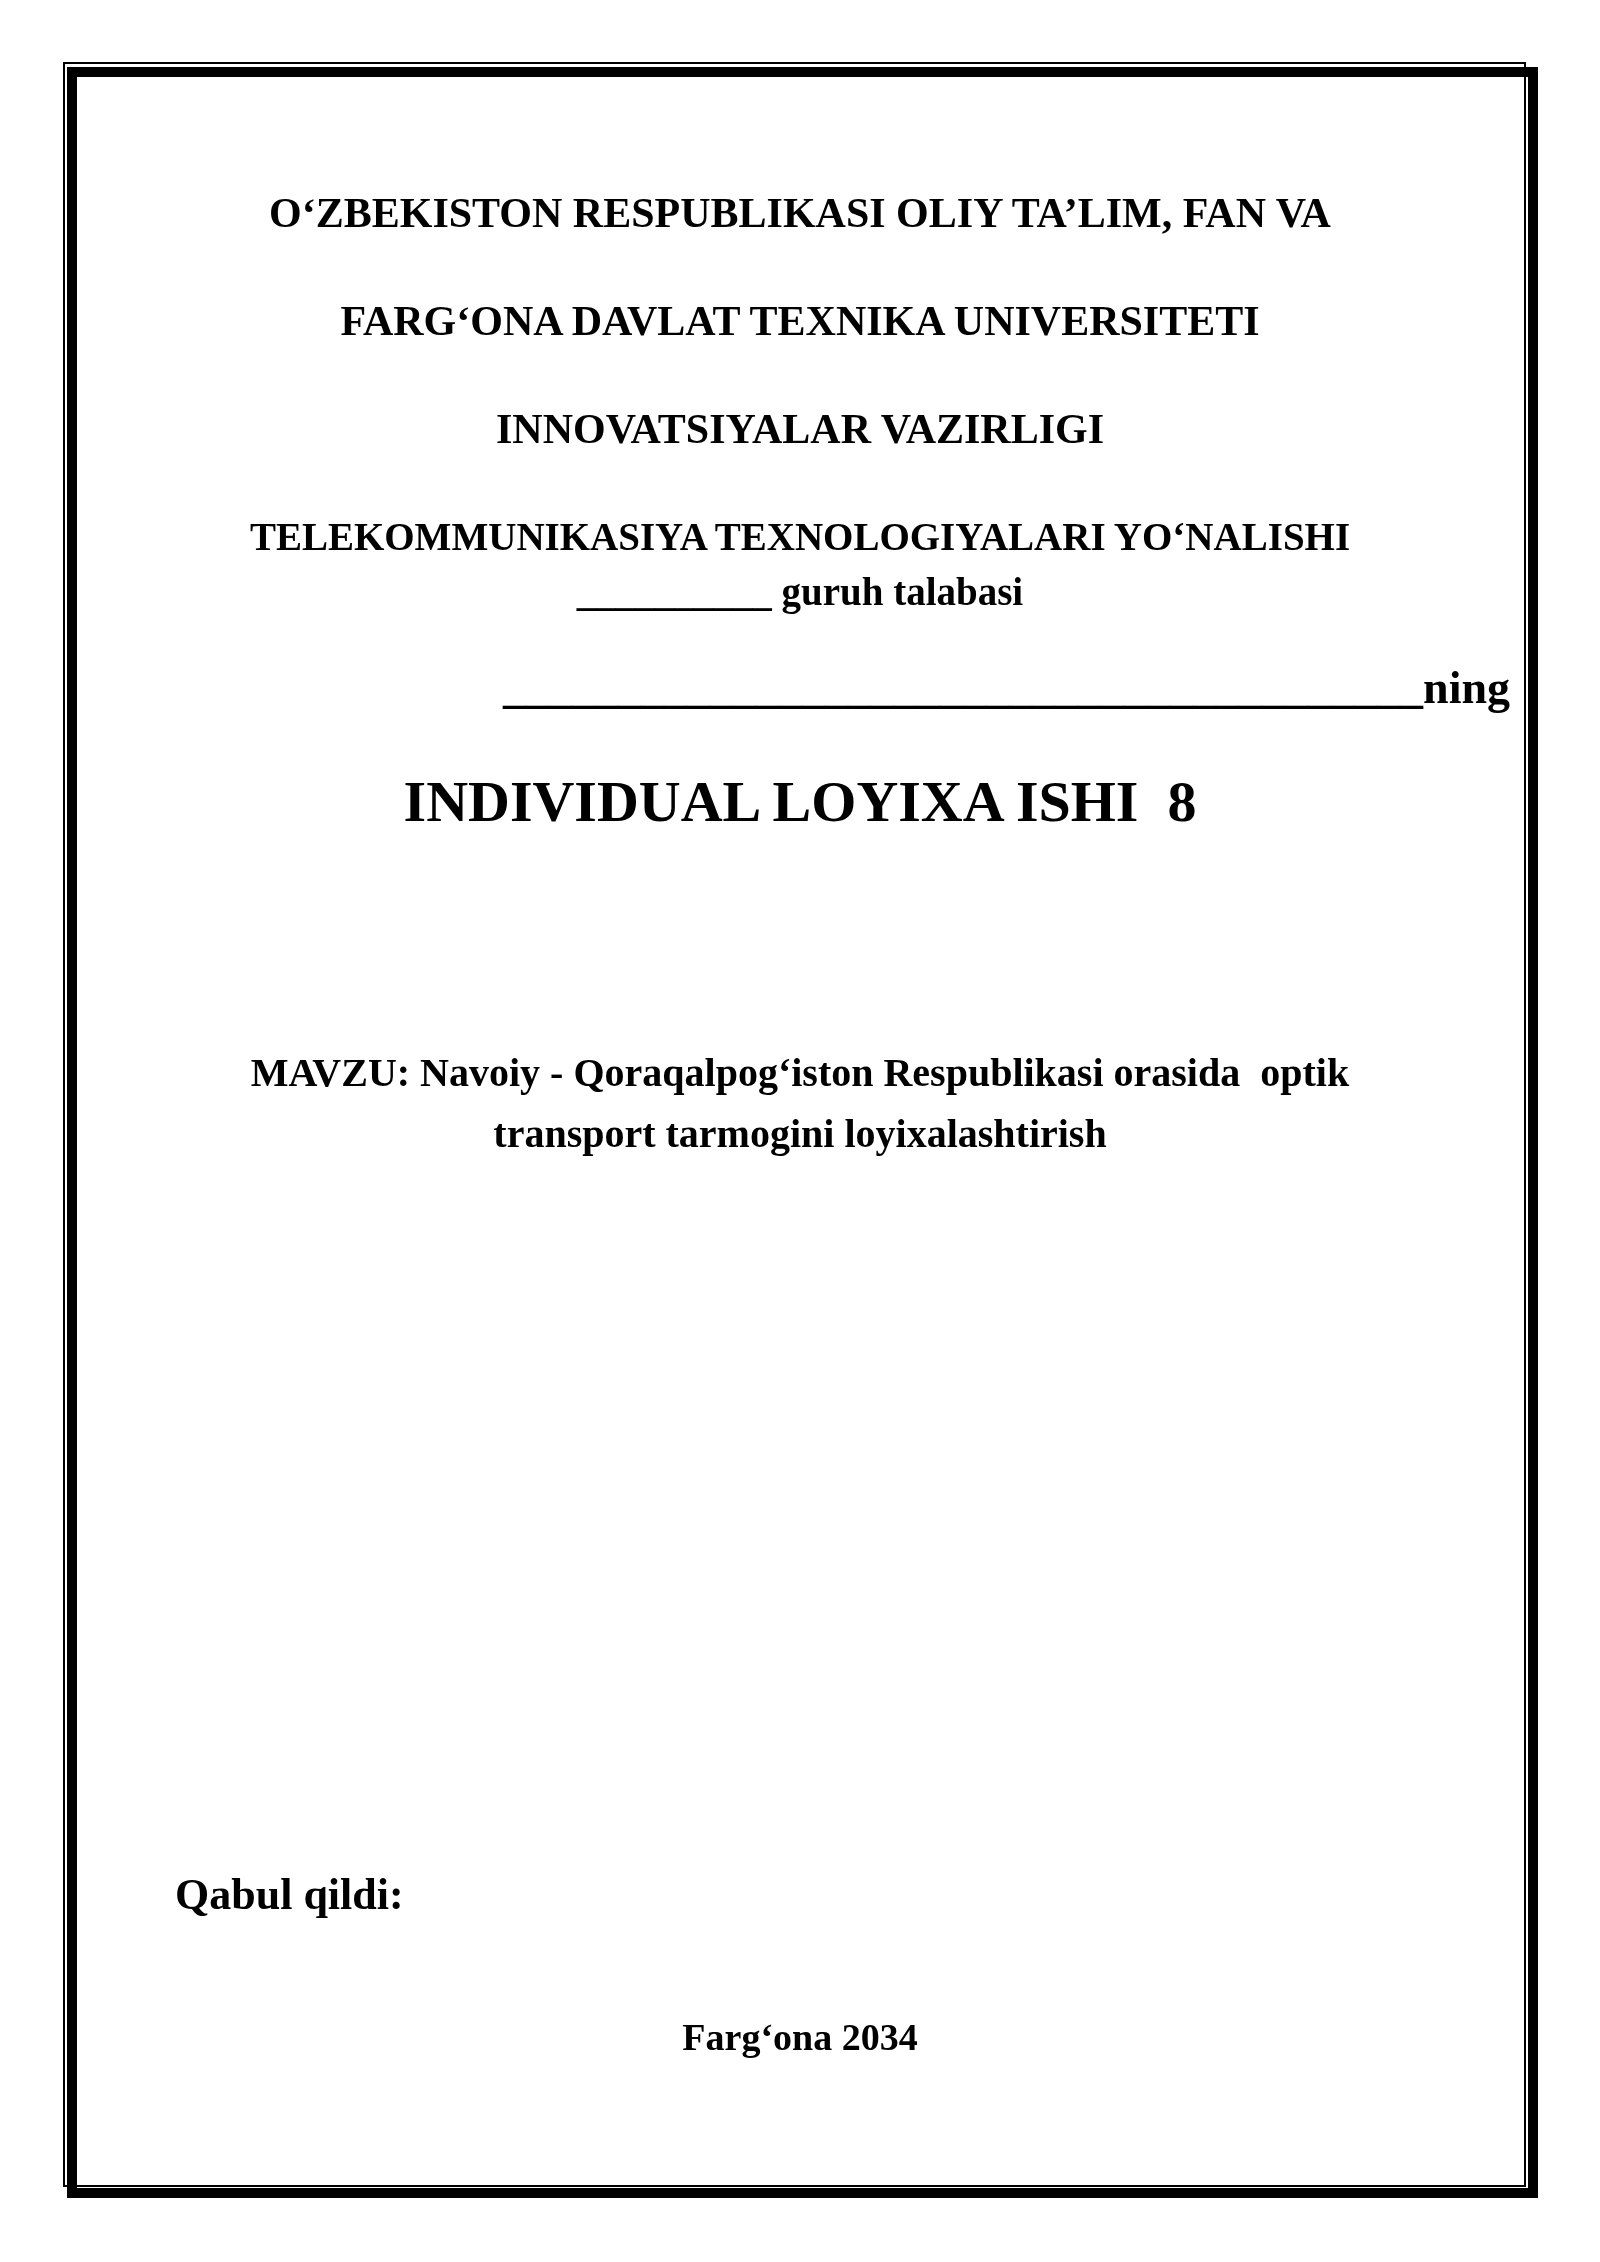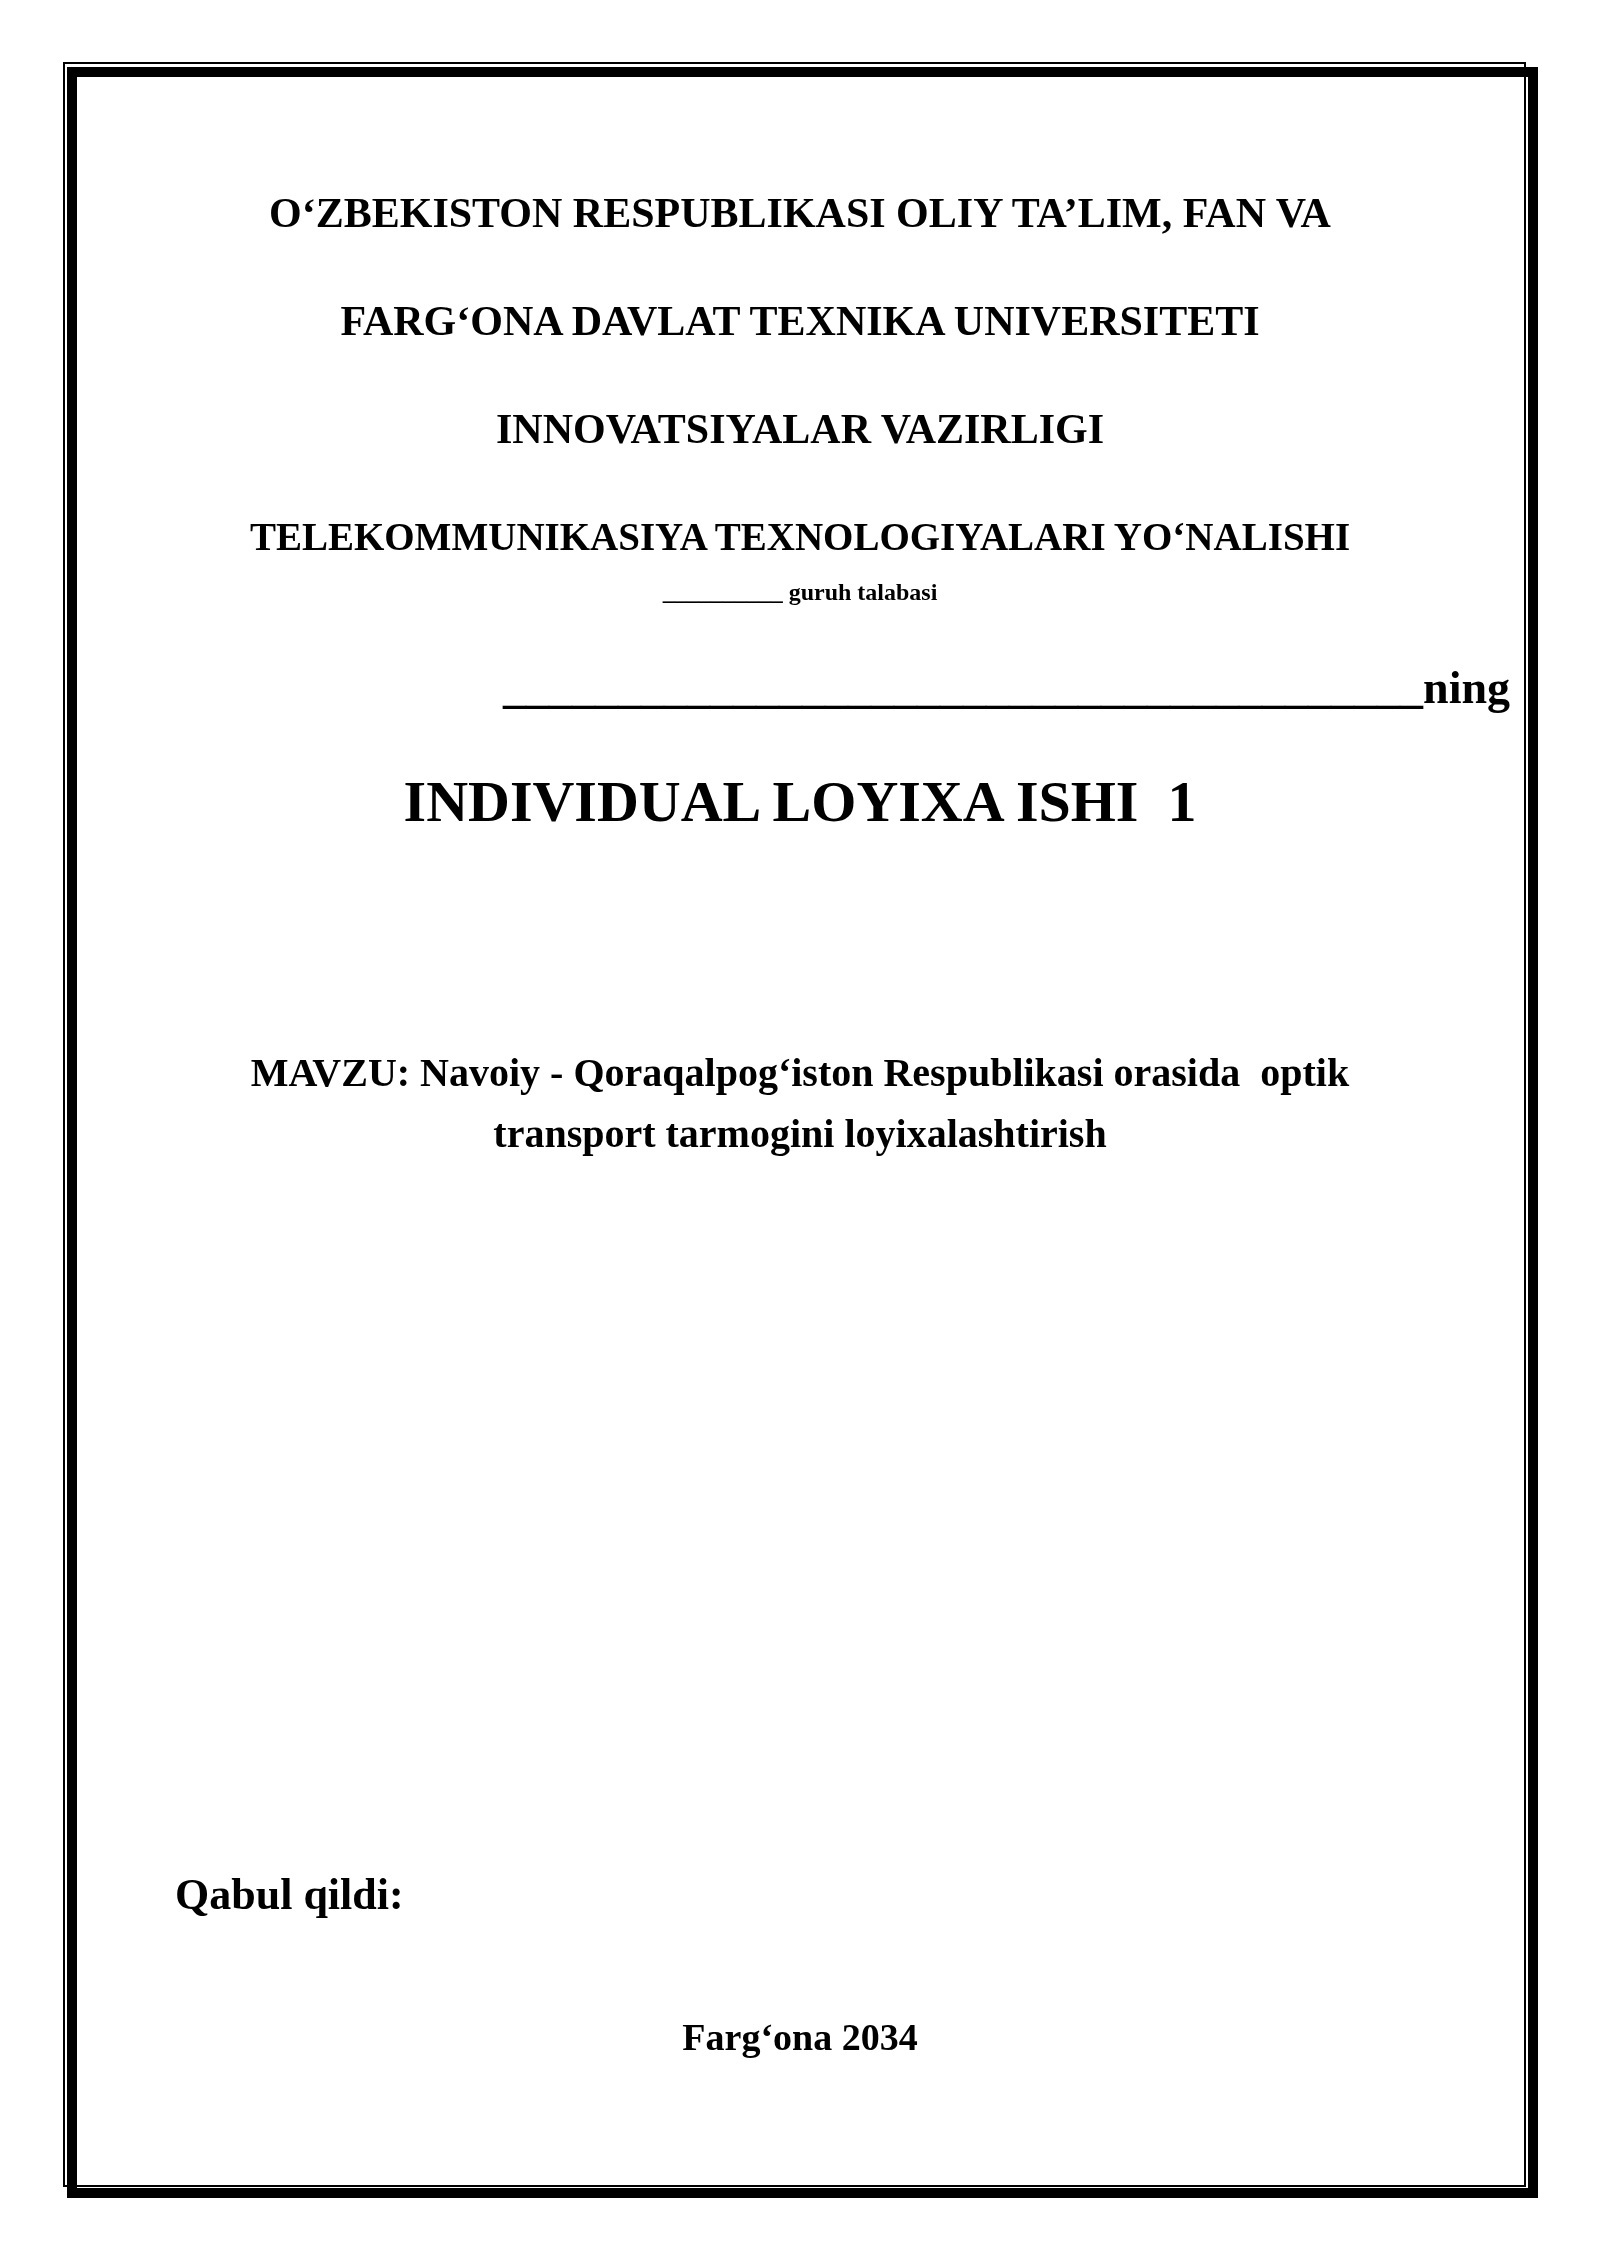--- a/index.html
+++ b/index.html
@@ -48,21 +48,21 @@
   }
   .hline {
     font-size: 42px;
     line-height: 72px;
   }
   .hline.small {
     font-size: 39px;
   }
   .group-line {
     top: 568px;
-    font-size: 24px;
+    font-size: 39px;
     line-height: 48px;
   }
   .name-line {
     top: 663px;
     font-size: 46px;
     line-height: 50px;
     text-align: right;
   }
   .doc-title {
     top: 766px;
@@ -100,21 +100,21 @@
     <div class="hline">O‘ZBEKISTON RESPUBLIKASI OLIY TA’LIM, FAN VA</div>
     <div class="hline">FARG‘ONA DAVLAT TEXNIKA UNIVERSITETI</div>
     <div class="hline">INNOVATSIYALAR VAZIRLIGI</div>
     <div class="hline small">TELEKOMMUNIKASIYA TEXNOLOGIYALARI YO‘NALISHI</div>
   </div>
 
   <div class="txt group-line">__________ guruh talabasi</div>
 
   <div class="txt name-line">________________________________________ning</div>
 
-  <div class="txt doc-title">INDIVIDUAL LOYIXA ISHI  1</div>
+  <div class="txt doc-title">INDIVIDUAL LOYIXA ISHI  8</div>
 
   <div class="txt topic">MAVZU: Navoiy - Qoraqalpog‘iston Respublikasi orasida  optik
 transport tarmogini loyixalashtirish</div>
 
   <div class="txt accepted">Qabul qildi:</div>
 
   <div class="txt place-year">Farg‘ona 2034</div>
 
 </div>
 

